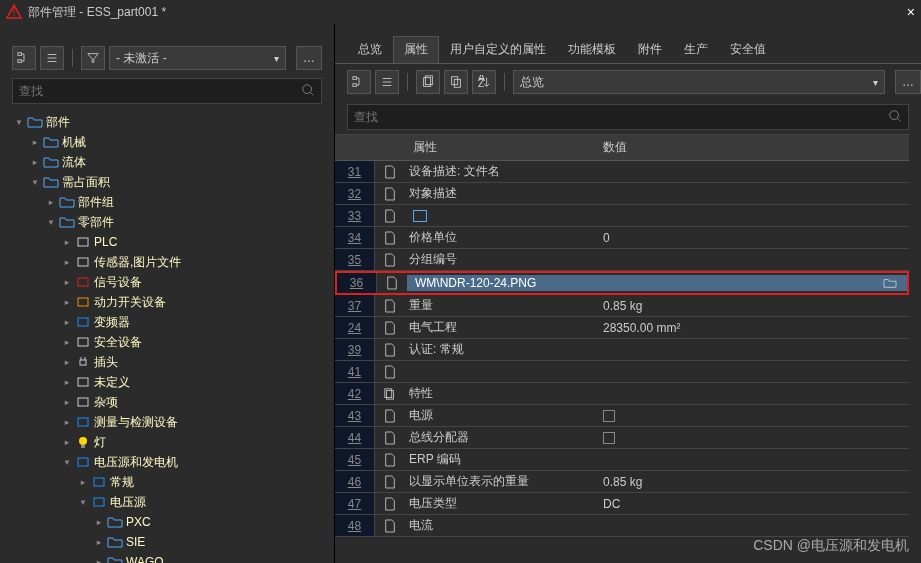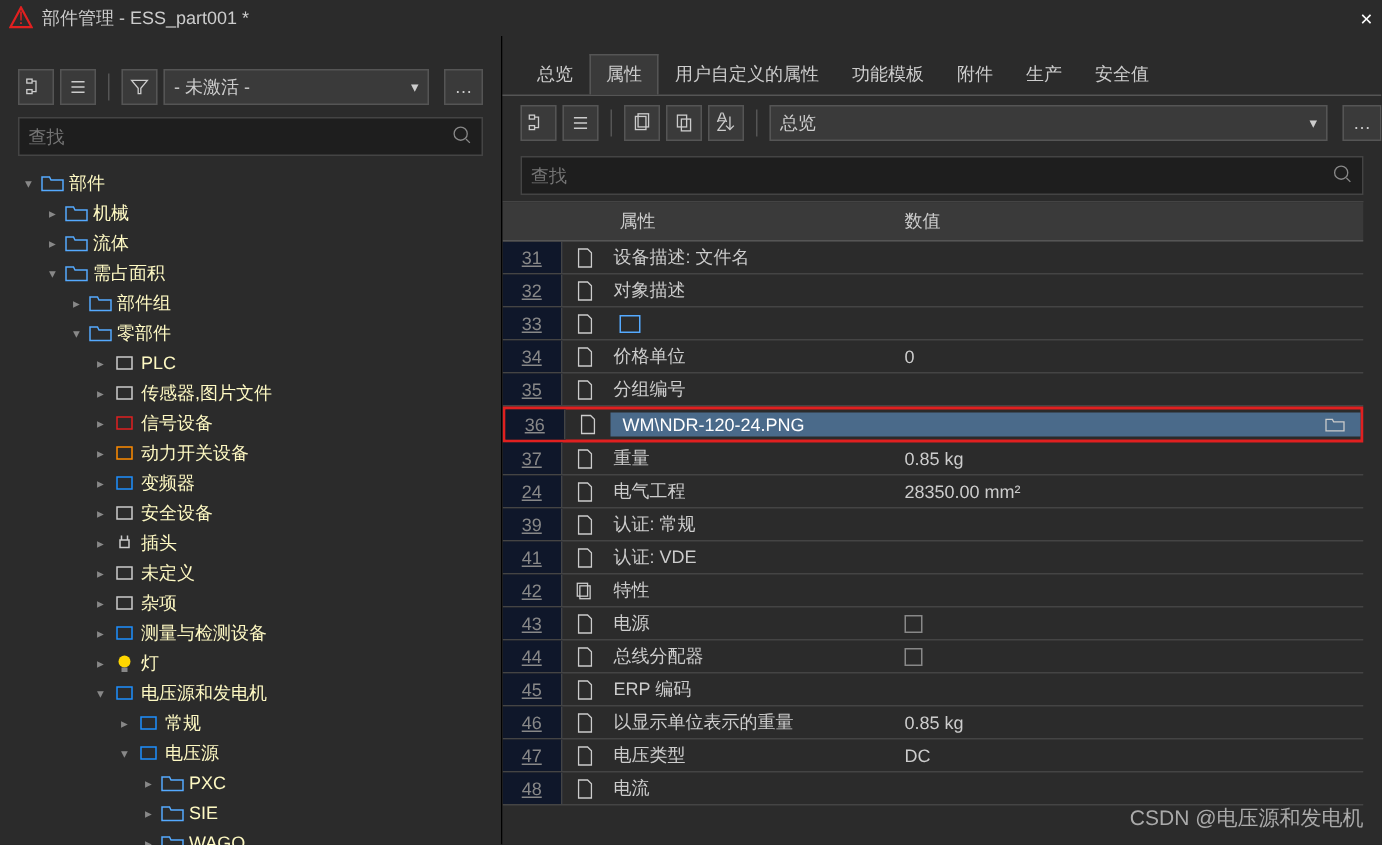--- a/index.html
+++ b/index.html
@@ -488,21 +488,20 @@
               <span></span>
             </div>
           </div>
           <div class="grid-row">
             <div class="col-num">41</div>
             <div class="col-icon doc-icon">
               <svg viewBox="0 0 14 16">
                 <path d="M2 1h7l3 3v11H2z" fill="none" stroke="#ccc"></path>
               </svg>
             </div>
-            <div class="col-prop">认证: VDE</div>
             <div class="col-val cell-value">
               <span></span>
             </div>
           </div>
           <div class="grid-row">
             <div class="col-num">42</div>
             <div class="col-icon doc-icon">
               <svg viewBox="0 0 14 16">
                 <rect x="1" y="2" width="8" height="10" fill="none" stroke="#ccc"></rect>
                 <rect x="3" y="4" width="8" height="10" fill="none" stroke="#ccc"></rect>

